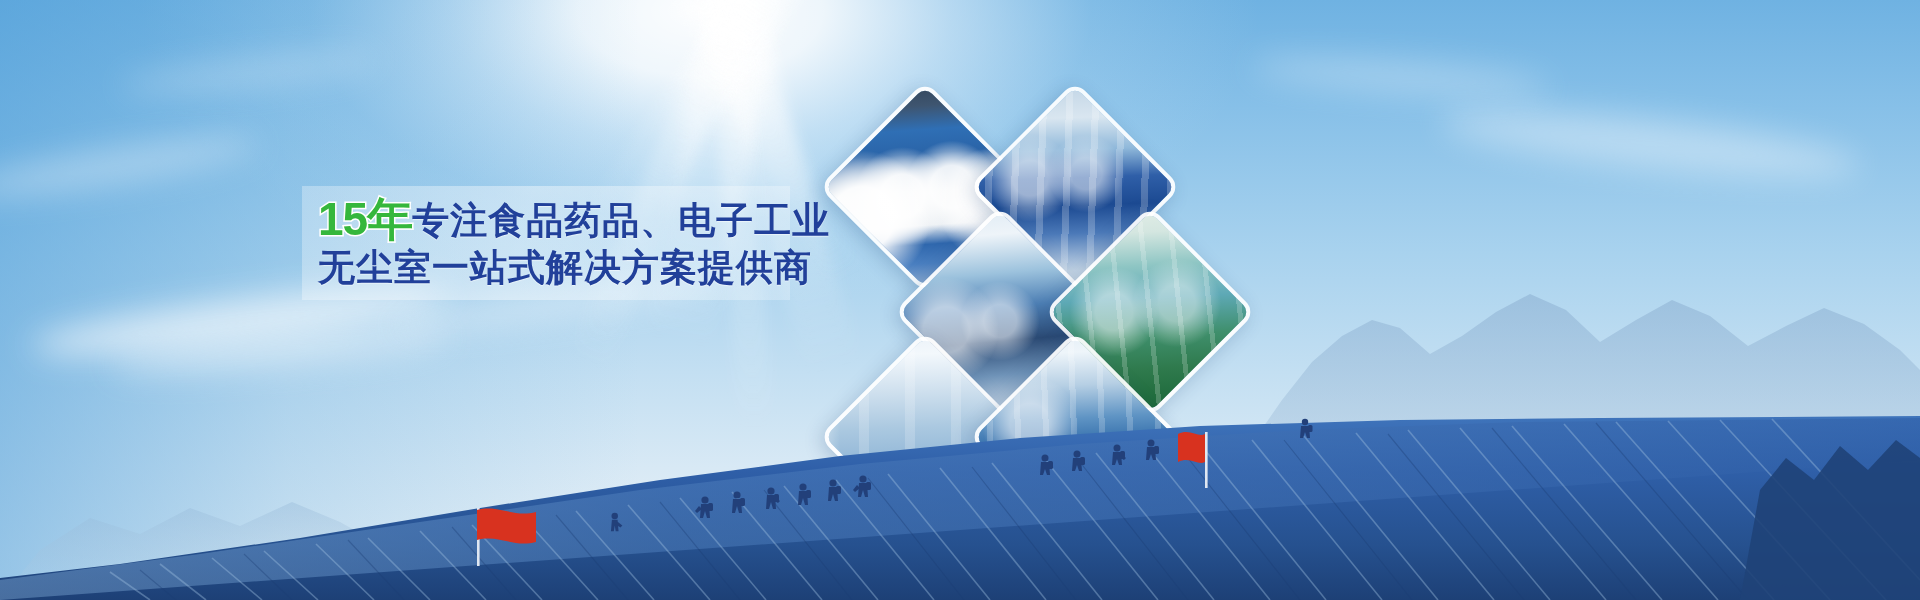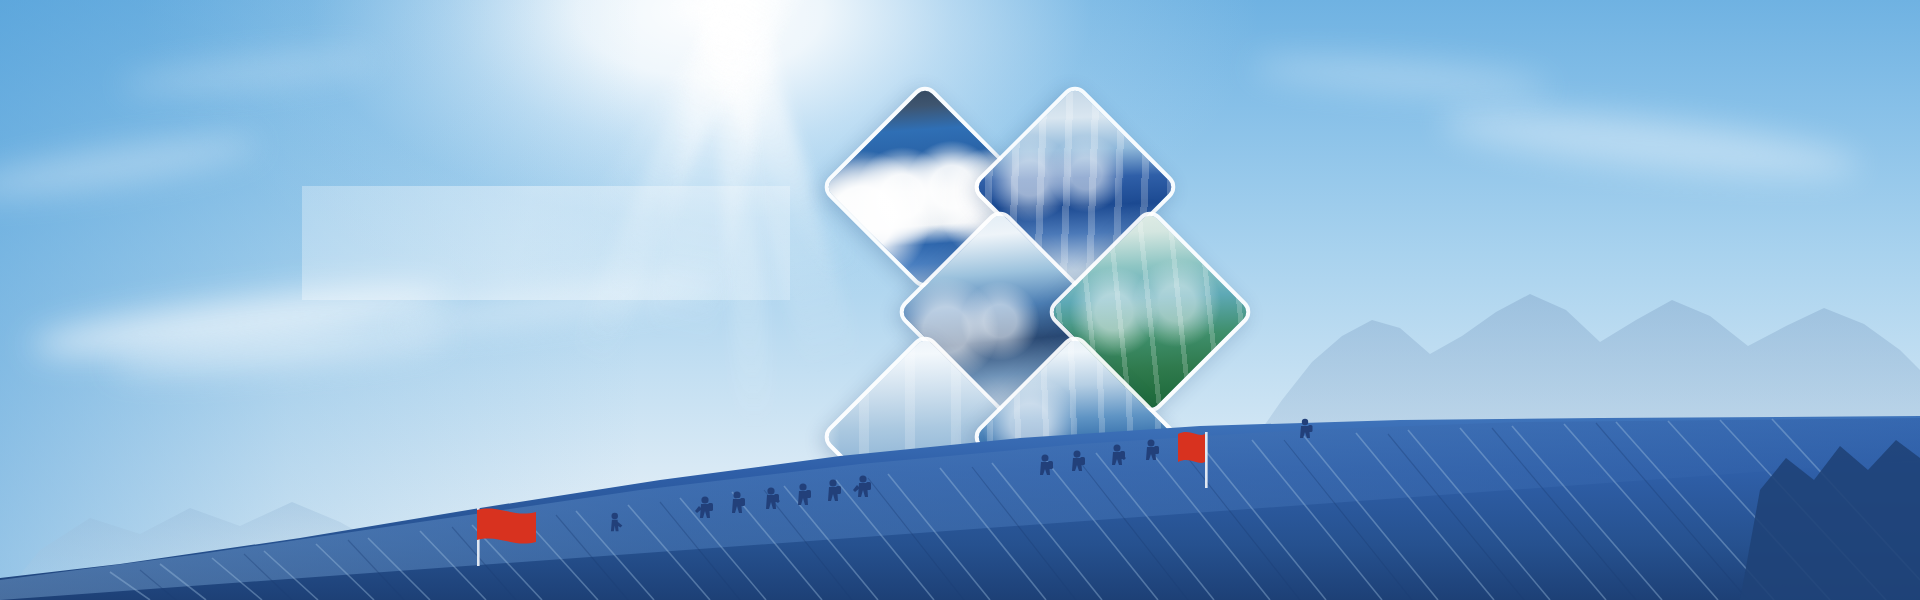--- a/index.html
+++ b/index.html
@@ -236,20 +236,24 @@
     <div class="dia d5">
       <div class="inner ph-corridor"></div>
     </div>
     <div class="dia d6">
       <div class="inner ph-workshop"></div>
     </div>
   </div>
 
   <div class="textpanel"></div>
   <div class="headline">
+    <span class="line line1">
+      <span class="years">15年</span><span class="blue">专注食品药品、电子工业</span>
+    </span>
+    <span class="line line2 blue">无尘室一站式解决方案提供商</span>
   </div>
 
   <div class="fg">
     <svg viewBox="0 0 1920 260" preserveAspectRatio="none">
       <defs>
         <linearGradient id="gRidge" x1="0" y1="0" x2="0" y2="1">
           <stop offset="0%" stop-color="#3f74bb"></stop>
           <stop offset="30%" stop-color="#2f5fa8"></stop>
           <stop offset="70%" stop-color="#26518f"></stop>
           <stop offset="100%" stop-color="#1d4076"></stop>

